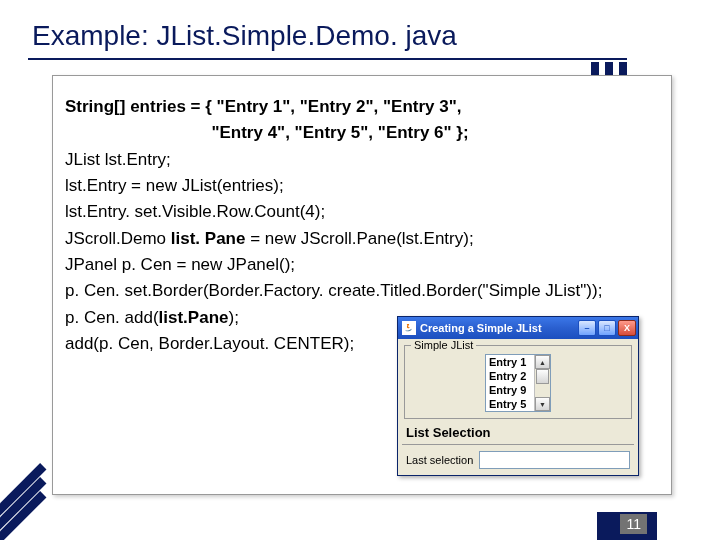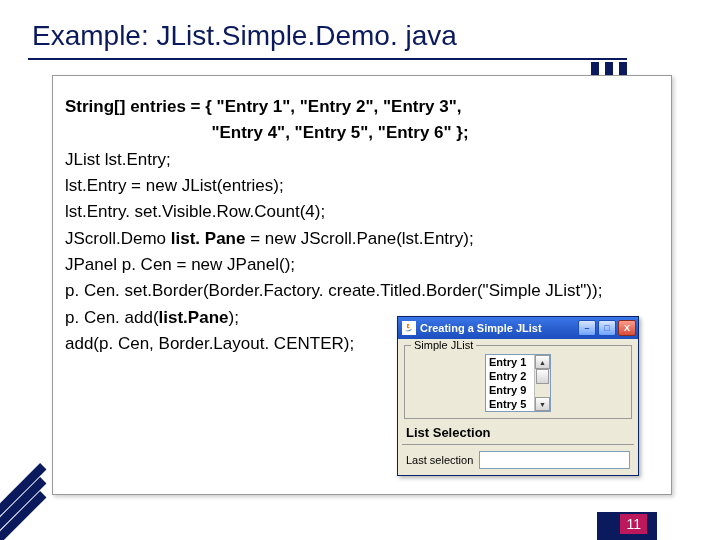--- a/index.html
+++ b/index.html
@@ -78,21 +78,21 @@
     color: #000;
     line-height: 1.55;
     white-space: pre;
   }
   .bold { font-weight: bold; }
   .page-num {
     position: absolute;
     right: 10px;
     bottom: 6px;
     color: #fff;
-    background: #be185d;
+    background: #737373;
     font-size: 14px;
     padding: 2px 6px;
   }
   .page-corner {
     position: absolute;
     right: 0;
     bottom: 0;
     width: 60px;
     height: 28px;
     background: #0a1a5c;

